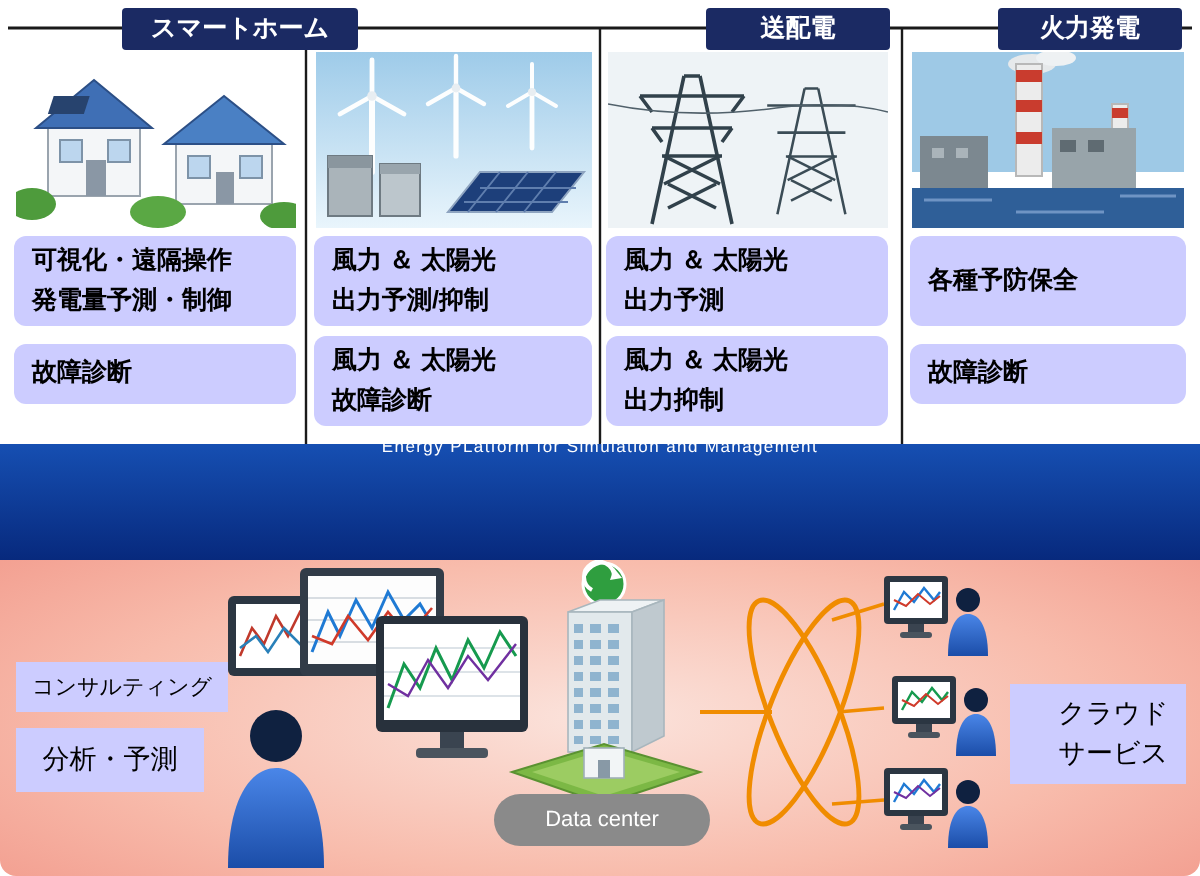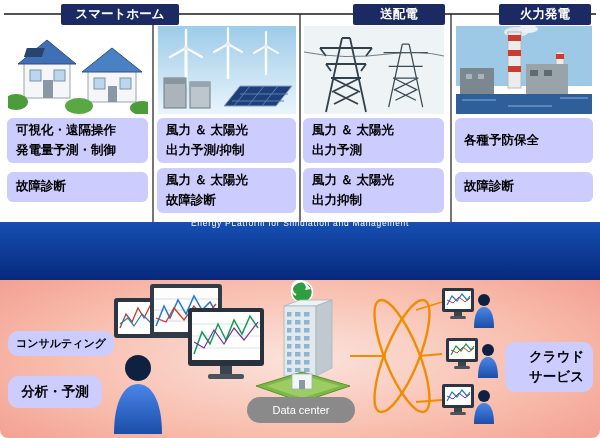--- a/index.html
+++ b/index.html
@@ -29,25 +29,25 @@
   .b42{left:455px;top:172px;width:138px;height:30px}
 
   .banner{position:absolute;left:0;top:222px;width:600px;height:58px;z-index:4;
     background:linear-gradient(180deg,var(--banner-top,#164fb2),var(--banner-bottom,#07297d));
     color:#fff;text-align:center;}
   .banner-title{font-size:42px;font-weight:bold;letter-spacing:4px;line-height:46px;margin-top:1px;}
   .banner-sub{font-size:8.5px;letter-spacing:0.7px;margin-top:-4px;}
 
   .bottom{position:absolute;left:0;top:280px;width:600px;height:158px;
     background:radial-gradient(ellipse 75% 90% at 50% 50%, #fbe3dc 0%, #f8bcac 55%, var(--pink-deep,#f19587) 100%);}
-  .side-box{position:absolute;background:var(--box-bg,#ccccff);border-radius:10px;font-weight:bold;
+  .side-box{position:absolute;background:var(--box-bg,#ccccff);border-radius:0;font-weight:normal;
     display:flex;align-items:center;justify-content:center;color:#000;white-space:pre-line;
-    box-sizing:border-box;z-index:5;}
+    box-sizing:border-box;z-index:5;text-align:center;}
   .consulting{left:8px;top:51px;width:106px;height:25px;font-size:11px;}
-  .analysis{left:8px;top:84px;width:94px;height:32px;font-size:13.5px;margin-top:12px;}
+  .analysis{left:8px;top:84px;width:94px;height:32px;font-size:13.5px;}
   .cloud{left:505px;top:62px;width:88px;height:50px;font-size:13.5px;line-height:1.45;
     justify-content:flex-start;padding-left:24px;}
   .pill{position:absolute;left:247px;top:117px;width:108px;height:26px;border-radius:13px;
     background:var(--pill-gray,#8a8a8a);color:#fff;font-size:11px;line-height:26px;
     text-align:center;z-index:6;}
   .monitors-left{position:absolute;left:110px;top:2px;width:162px;height:152px;z-index:4;}
   .building{position:absolute;left:250px;top:0;width:108px;height:126px;z-index:5;}
   .rightnet{position:absolute;left:350px;top:4px;width:150px;height:150px;z-index:4;}
   .monitors-left svg,.building svg,.rightnet svg{width:100%;height:100%;display:block;}
 </style>

